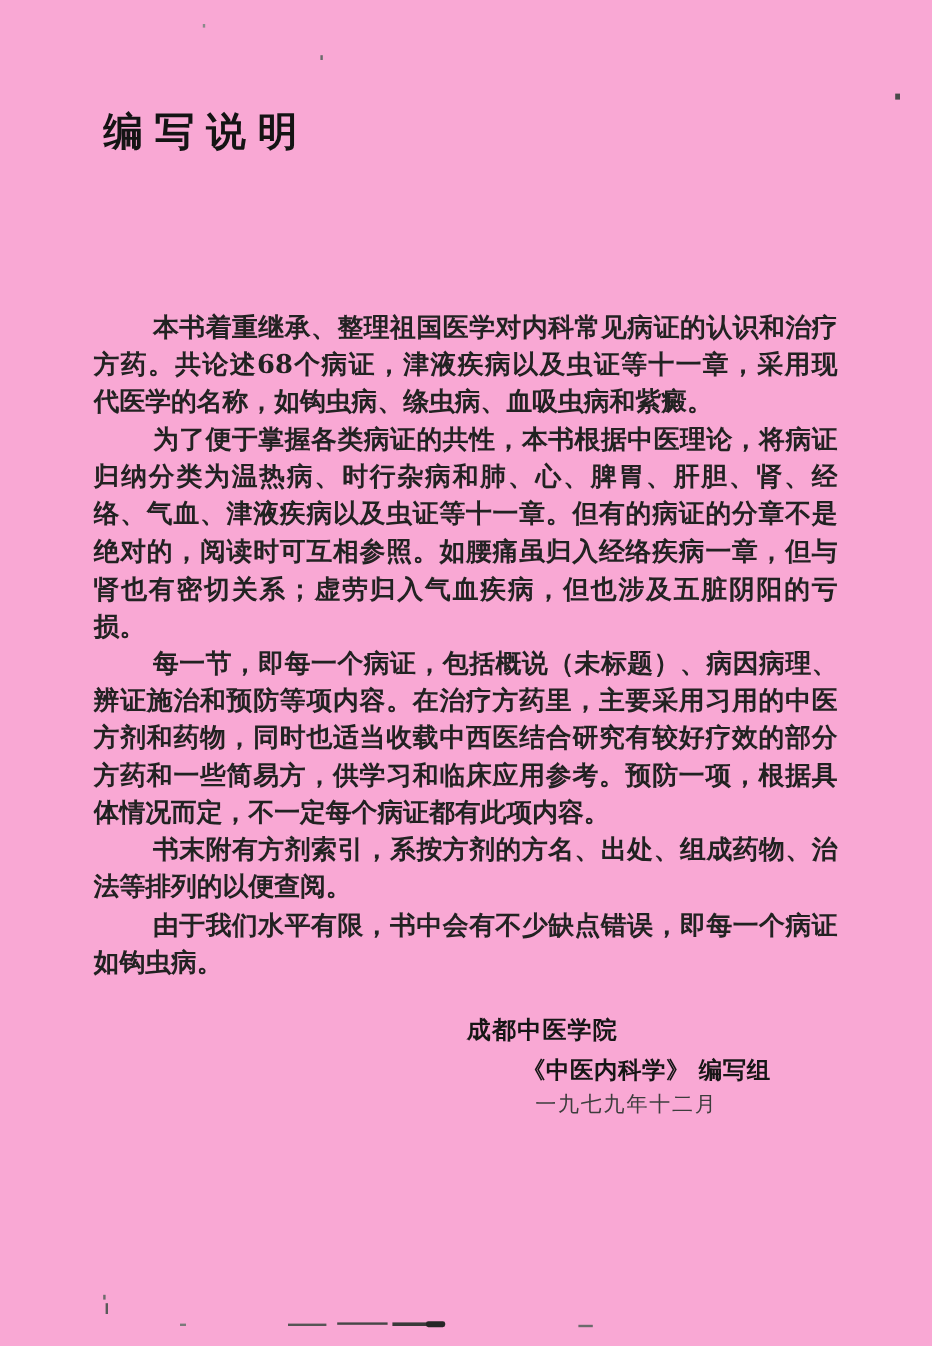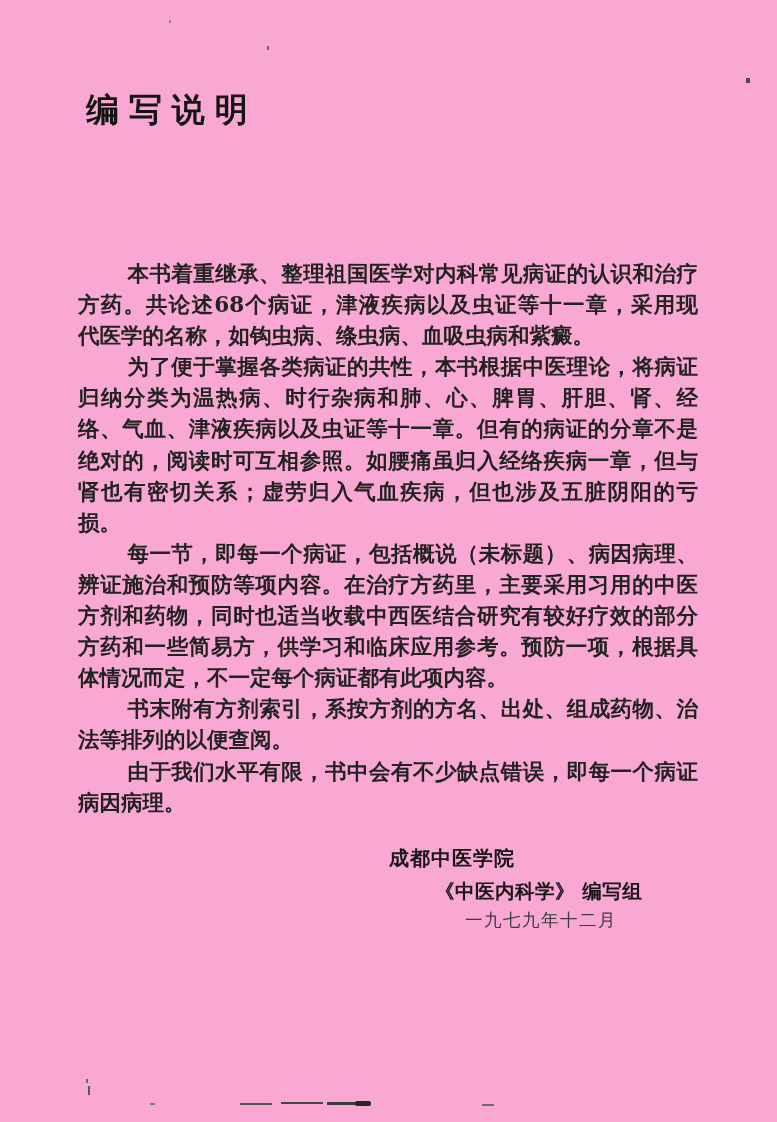--- a/index.html
+++ b/index.html
@@ -57,21 +57,21 @@
     top: 878px;
     font-size: 19.5px;
     font-weight: bold;
     font-family: "DejaVu Sans", "Liberation Sans", sans-serif;
     color: #161616;
     letter-spacing: 0.5px;
     white-space: nowrap;
   }
   .sig-date {
     position: absolute;
-    left: 465px;
+    left: 446px;
     top: 908px;
     font-size: 17.5px;
     color: #3c3c3c;
     letter-spacing: 1.5px;
     white-space: nowrap;
   }
   .artifact { position: absolute; }
   .a-dot1  { left:169px; top:20px;   width:2px;  height:3px; background:#8a8a8a; }
   .a-dot2  { left:267px; top:46px;   width:2px;  height:4px; background:#6a6a6a; }
   .a-dot3  { left:746px; top:78px;   width:4px;  height:5px; background:#4a4a4a; }
@@ -110,21 +110,21 @@
         <div class="line">方剂和药物，同时也适当收载中西医结合研究有较好疗效的部分</div>
         <div class="line">方药和一些简易方，供学习和临床应用参考。预防一项，根据具</div>
         <div class="line last">体情况而定，不一定每个病证都有此项内容。</div>
       </div>
       <div class="para">
         <div class="line indent">书末附有方剂索引，系按方剂的方名、出处、组成药物、治</div>
         <div class="line last">法等排列的以便查阅。</div>
       </div>
       <div class="para">
         <div class="line indent">由于我们水平有限，书中会有不少缺点错误，即每一个病证</div>
-        <div class="line last">病因病理。</div>
+        <div class="line last">如钩虫病。</div>
       </div>
     </div>
 
   <div class="sig-org">成都中医学院</div>
   <div class="sig-group">《中医内科学》 编写组</div>
   <div class="sig-date">一九七九年十二月</div>
 
   <div class="artifact a-dot1"></div>
   <div class="artifact a-dot2"></div>
   <div class="artifact a-dot3"></div>

